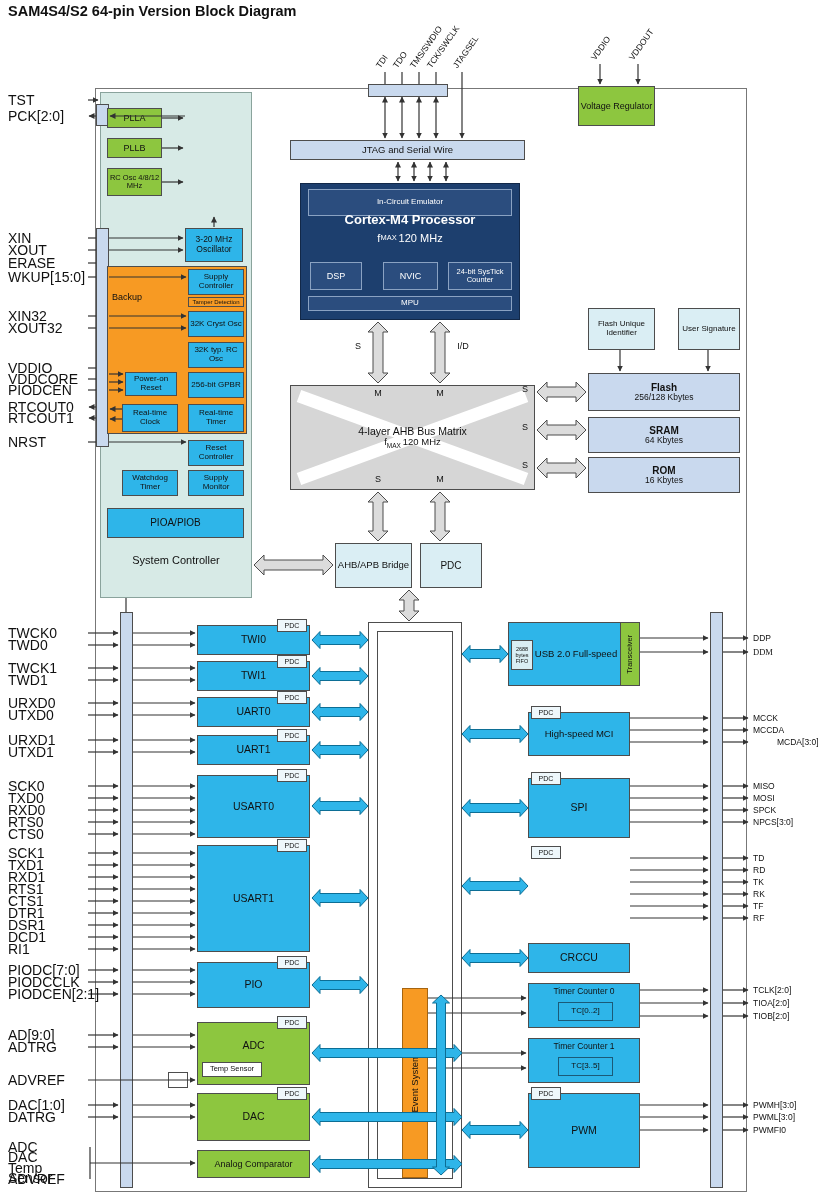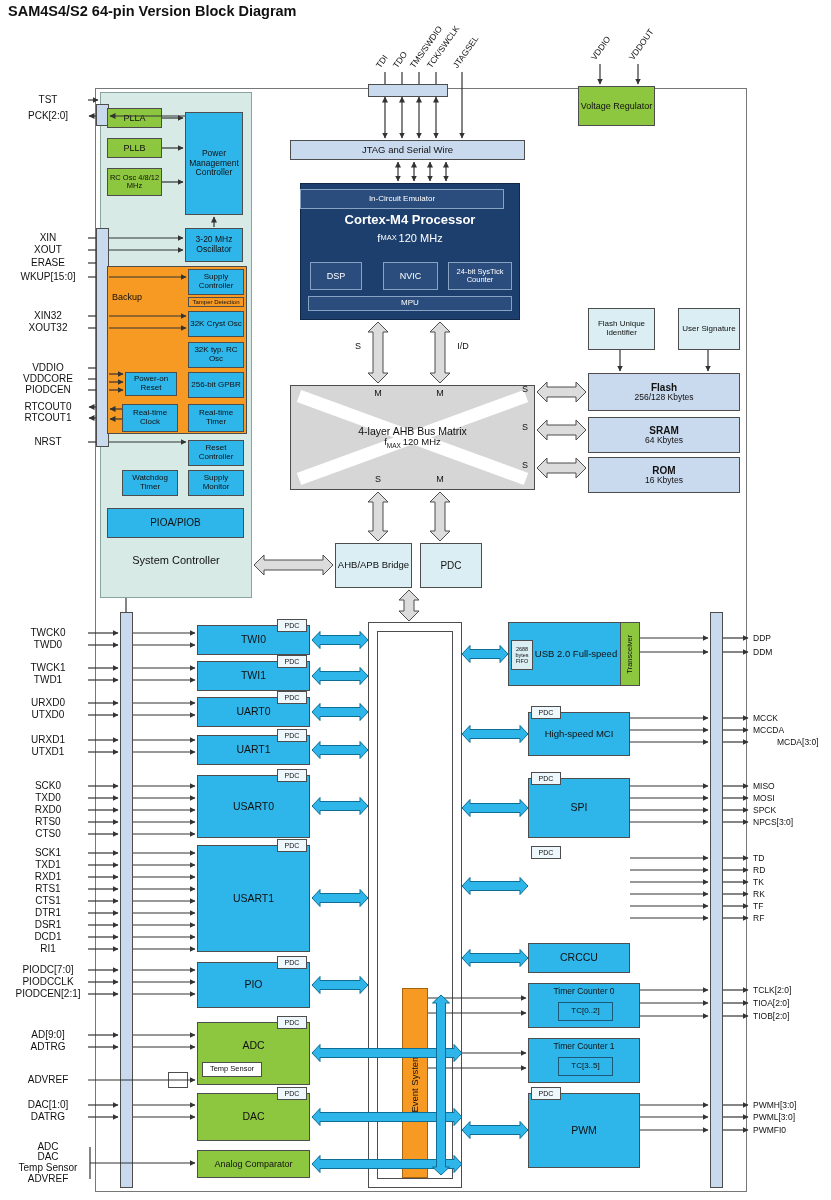--- a/index.html
+++ b/index.html
@@ -24,21 +24,21 @@
   .bold{font-weight:bold}
   .t55{font-size:5.5px}.t6{font-size:6px}.t7{font-size:7px}.t75{font-size:7.5px}
   .t8{font-size:8px}.t85{font-size:8.5px}.t9{font-size:9px}.t95{font-size:9.5px}
   .t10{font-size:10px}.t105{font-size:10.5px}.t11{font-size:11px}.t13{font-size:13px}
   .t14{font-size:14.5px}
   sub{font-size:68%}
   .frest{margin-left:2px}
   .rot{position:absolute;transform-origin:0 100%;transform:rotate(-55deg);font-size:8.5px;white-space:nowrap;line-height:10px;height:10px}
   .vert{transform:rotate(-90deg);white-space:nowrap}
   .flt{position:absolute;font-size:9px;text-align:center}
-  .pinL{position:absolute;width:80px;text-align:center;font-size:10px;line-height:10px}
+  .pinL{position:absolute;width:80px;text-align:left;font-size:14px;line-height:10px}
   .pinR{position:absolute;width:75px;text-align:left;font-size:8.5px;line-height:10px}
   #overlay{position:absolute;left:0;top:0;pointer-events:none}
   .thin{stroke:#333;stroke-width:1.2}
   .garr{fill:#dcdcdc;stroke:#4d4d4d;stroke-width:1}
   .carr{fill:#2eb5e9;stroke:#0c6e95;stroke-width:1}
   .mx{position:absolute;left:0;top:0}
   .mtext{position:relative;z-index:1}
 </style>
 </head>
 <body>
@@ -50,21 +50,20 @@
   <div class="abs" style="left:95px;top:88px;width:652px;height:1104px;border:1px solid #777"></div>
   <div class="box mint" style="left:100px;top:92px;width:152px;height:506px"></div>
   <div class="lbl t11" style="left:100px;top:552px;width:152px;height:16px">System Controller</div>
 
   <div class="box lav" style="left:96px;top:104px;width:13px;height:22px"></div>
   <div class="box lav" style="left:96px;top:228px;width:13px;height:219px"></div>
 
   <div class="box green t9" style="left:107px;top:108px;width:55px;height:20px">PLLA</div>
   <div class="box green t9" style="left:107px;top:138px;width:55px;height:20px">PLLB</div>
   <div class="box green t75" style="left:107px;top:168px;width:55px;height:28px">RC Osc 4/8/12 MHz</div>
-  <div class="box cyan t85" style="left:185px;top:112px;width:58px;height:103px">Power Management Controller</div>
   <div class="box cyan t85" style="left:185px;top:228px;width:58px;height:34px">3-20 MHz Oscillator</div>
 
   <div class="box orange" style="left:107px;top:266px;width:140px;height:168px"></div>
   <div class="abs t9" style="left:112px;top:292px">Backup</div>
   <div class="box cyan t8" style="left:188px;top:269px;width:56px;height:26px">Supply Controller</div>
   <div class="box orange t6" style="left:188px;top:297px;width:56px;height:10px">Tamper Detection</div>
   <div class="box cyan t8" style="left:188px;top:311px;width:56px;height:26px">32K Cryst Osc</div>
   <div class="box cyan t8" style="left:188px;top:342px;width:56px;height:26px">32K typ. RC Osc</div>
   <div class="box cyan t8" style="left:125px;top:372px;width:52px;height:24px">Power-on Reset</div>
   <div class="box cyan t8" style="left:188px;top:372px;width:56px;height:26px">256-bit GPBR</div>
@@ -81,21 +80,21 @@
   <span class="rot" style="left:433px;top:60px">TCK/SWCLK</span>
   <span class="rot" style="left:459px;top:60px">JTAGSEL</span>
   <span class="rot" style="left:597px;top:52px">VDDIO</span>
   <span class="rot" style="left:635px;top:52px">VDDOUT</span>
 
   <div class="box lav" style="left:368px;top:84px;width:80px;height:13px"></div>
   <div class="box green t9" style="left:578px;top:86px;width:77px;height:40px">Voltage Regulator</div>
   <div class="box lav t95" style="left:290px;top:140px;width:235px;height:20px">JTAG and Serial Wire</div>
 
   <div class="box navy" style="left:300px;top:183px;width:220px;height:137px"></div>
-  <div class="box navy2 t8" style="left:300px;top:189px;width:204px;height:20px">In-Circuit Emulator</div>
+  <div class="box navy2 t8" style="left:308px;top:189px;width:204px;height:27px">In-Circuit Emulator</div>
   <div class="lbl bold t13" style="left:302px;top:211px;width:216px;height:18px;color:#fff">Cortex-M4 Processor</div>
   <div class="lbl t11" style="left:302px;top:231px;width:216px;height:14px;color:#fff">
       <span>f</span>
       <sub>MAX</sub>
       <span class="frest">120 MHz</span>
     </div>
   <div class="box navy2 t9" style="left:310px;top:262px;width:52px;height:28px">DSP</div>
   <div class="box navy2 t9" style="left:383px;top:262px;width:55px;height:28px">NVIC</div>
   <div class="box navy2 t75" style="left:448px;top:262px;width:64px;height:28px">24-bit SysTick Counter</div>
   <div class="box navy2 t8" style="left:308px;top:296px;width:204px;height:15px">MPU</div>
@@ -413,21 +412,21 @@
     <div class="pinL" style="top: 1029.5px; left: 8px;">AD[9:0]</div>
     <div class="pinL" style="top: 1041.5px; left: 8px;">ADTRG</div>
     <div class="pinL" style="top: 1099.5px; left: 8px;">DAC[1:0]</div>
     <div class="pinL" style="top: 1111.5px; left: 8px;">DATRG</div>
     <div class="pinL" style="top: 1074.5px; left: 8px;">ADVREF</div>
     <div class="pinL" style="top: 1141.5px; left: 8px;">ADC</div>
     <div class="pinL" style="top: 1151.5px; left: 8px;">DAC</div>
     <div class="pinL" style="top: 1162.5px; left: 8px;">Temp Sensor</div>
     <div class="pinL" style="top: 1173.5px; left: 8px;">ADVREF</div>
     <div class="pinR" style="top: 632.5px; left: 753px;">DDP</div>
-    <div class="pinR" style="top: 646.5px; left: 753px;">DDM</div>
+    <div class="pinR" style="top: 646.5px; left: 753px; font-family: Liberation Serif, serif;">DDM</div>
     <div class="pinR" style="top: 712.5px; left: 753px;">MCCK</div>
     <div class="pinR" style="top: 724.5px; left: 753px;">MCCDA</div>
     <div class="pinR" style="top: 736.5px; left: 753px; padding-left: 24px;">MCDA[3:0]</div>
     <div class="pinR" style="top: 780.5px; left: 753px;">MISO</div>
     <div class="pinR" style="top: 792.5px; left: 753px;">MOSI</div>
     <div class="pinR" style="top: 804.5px; left: 753px;">SPCK</div>
     <div class="pinR" style="top: 816.5px; left: 753px;">NPCS[3:0]</div>
     <div class="pinR" style="top: 852.5px; left: 753px;">TD</div>
     <div class="pinR" style="top: 864.5px; left: 753px;">RD</div>
     <div class="pinR" style="top: 876.5px; left: 753px;">TK</div>

